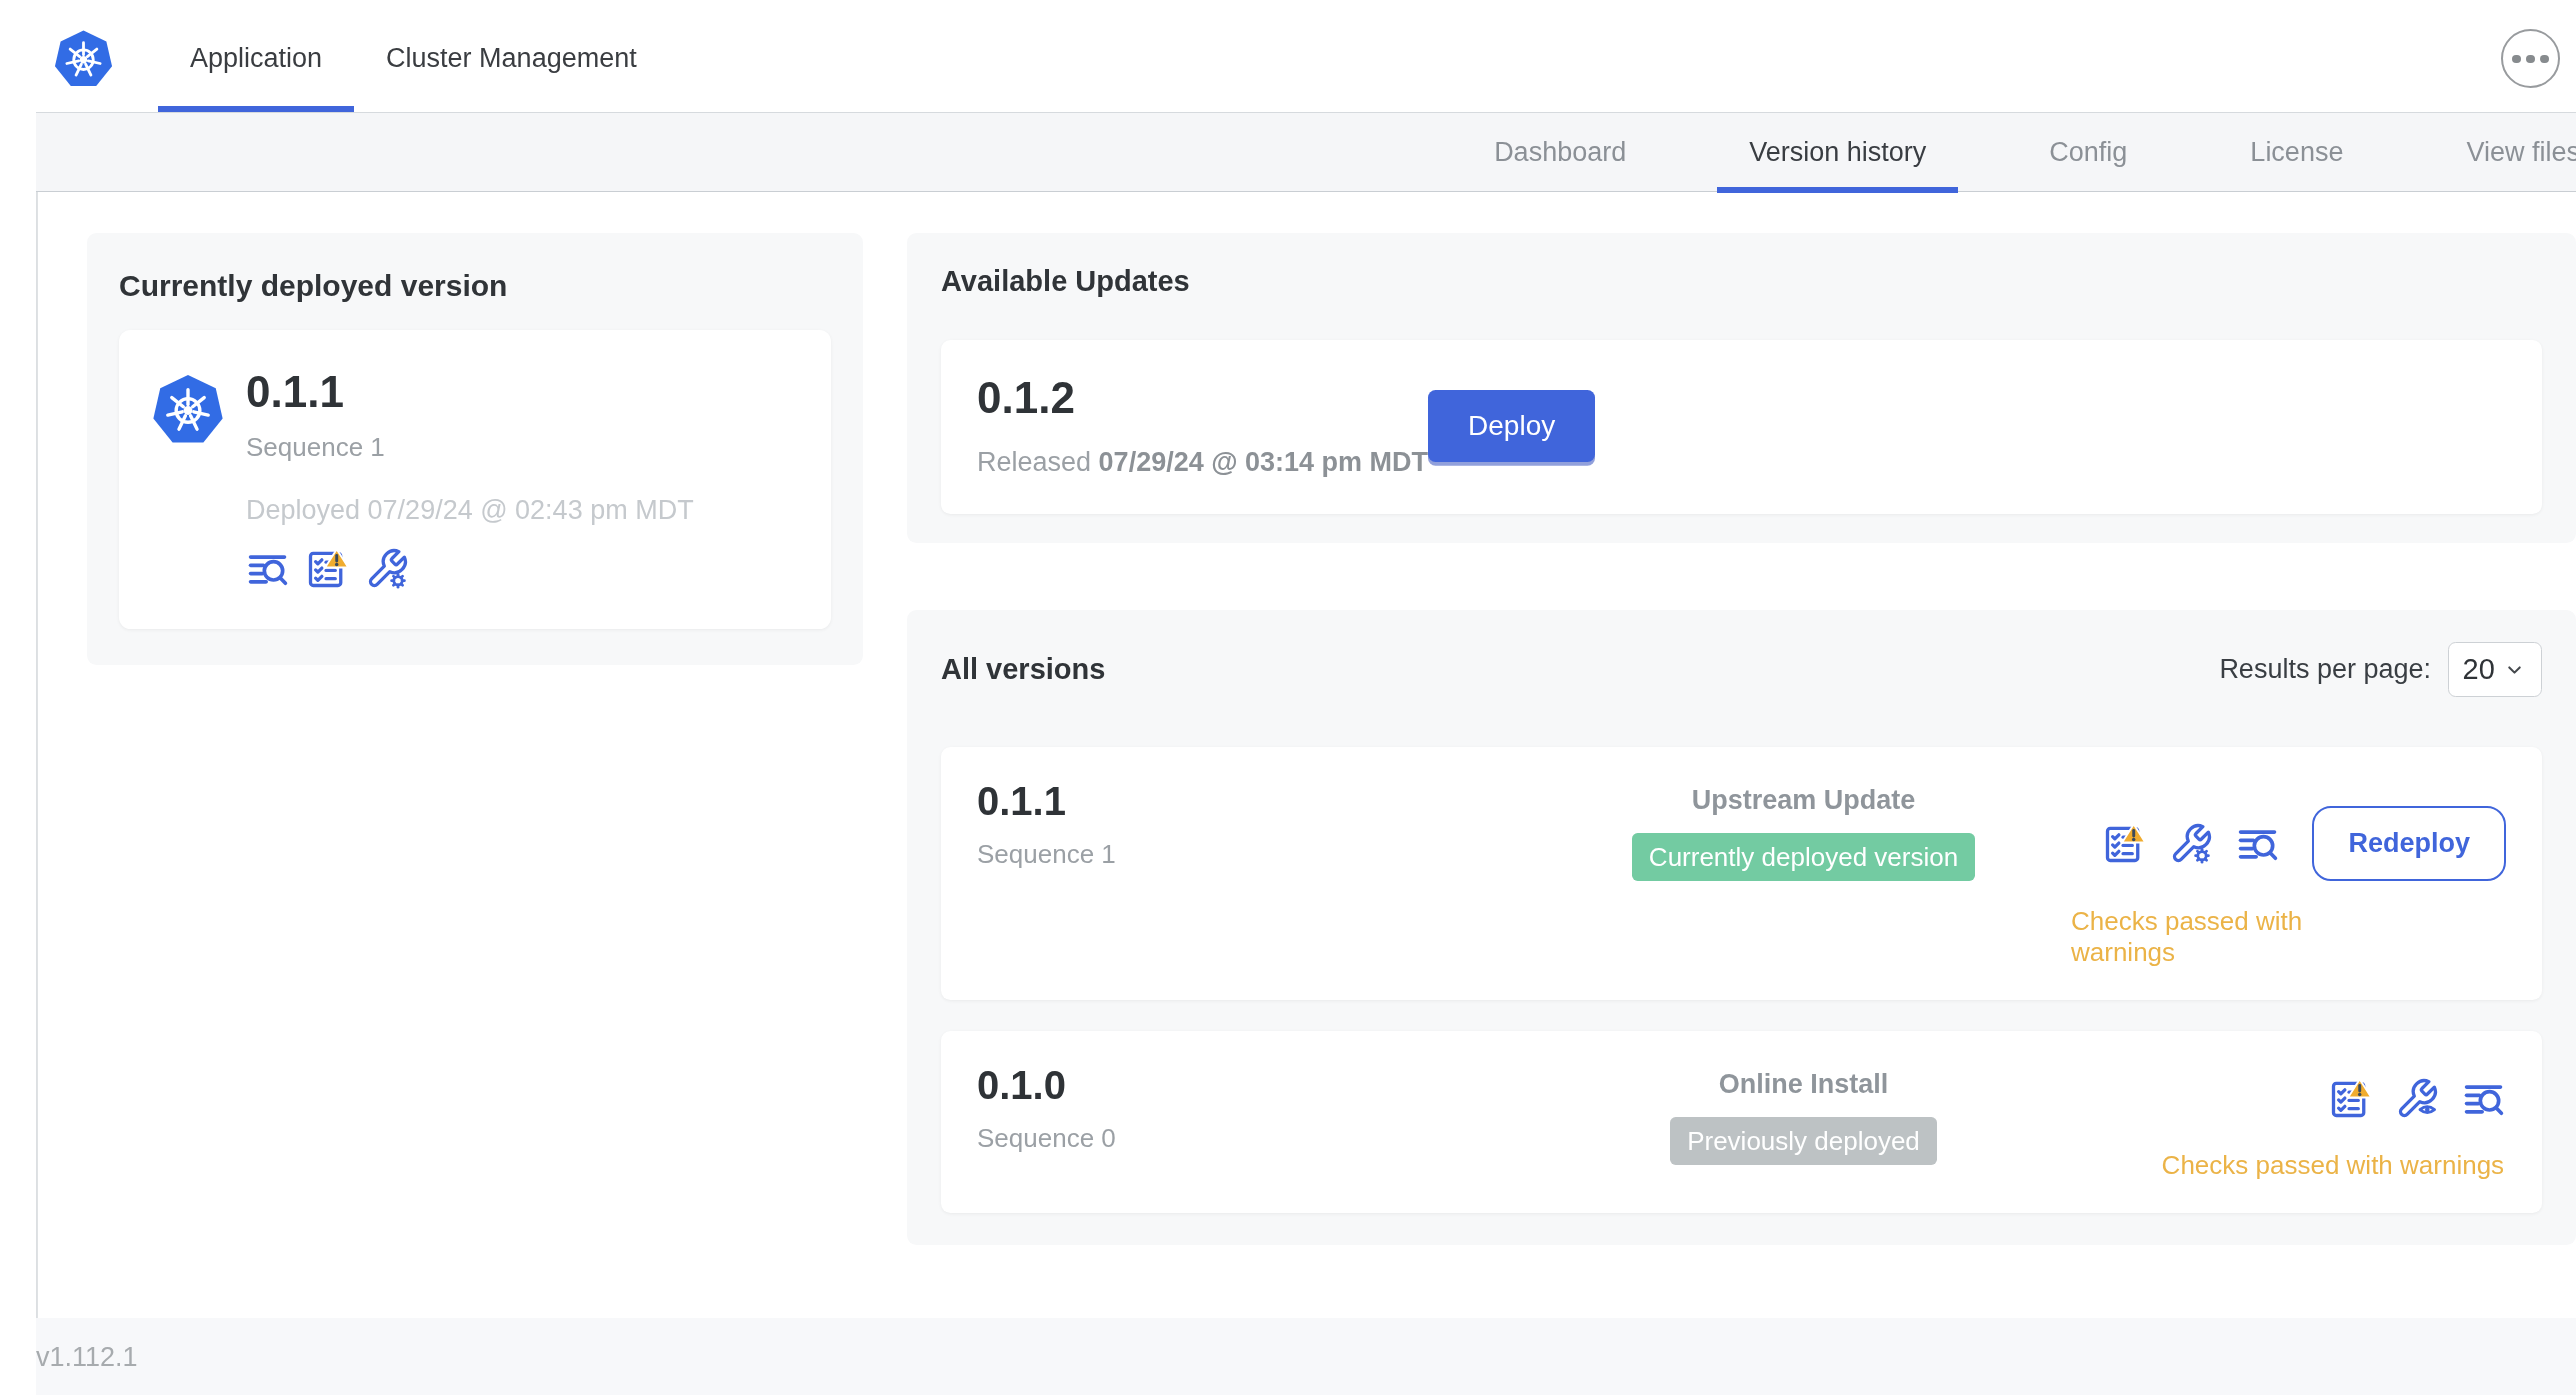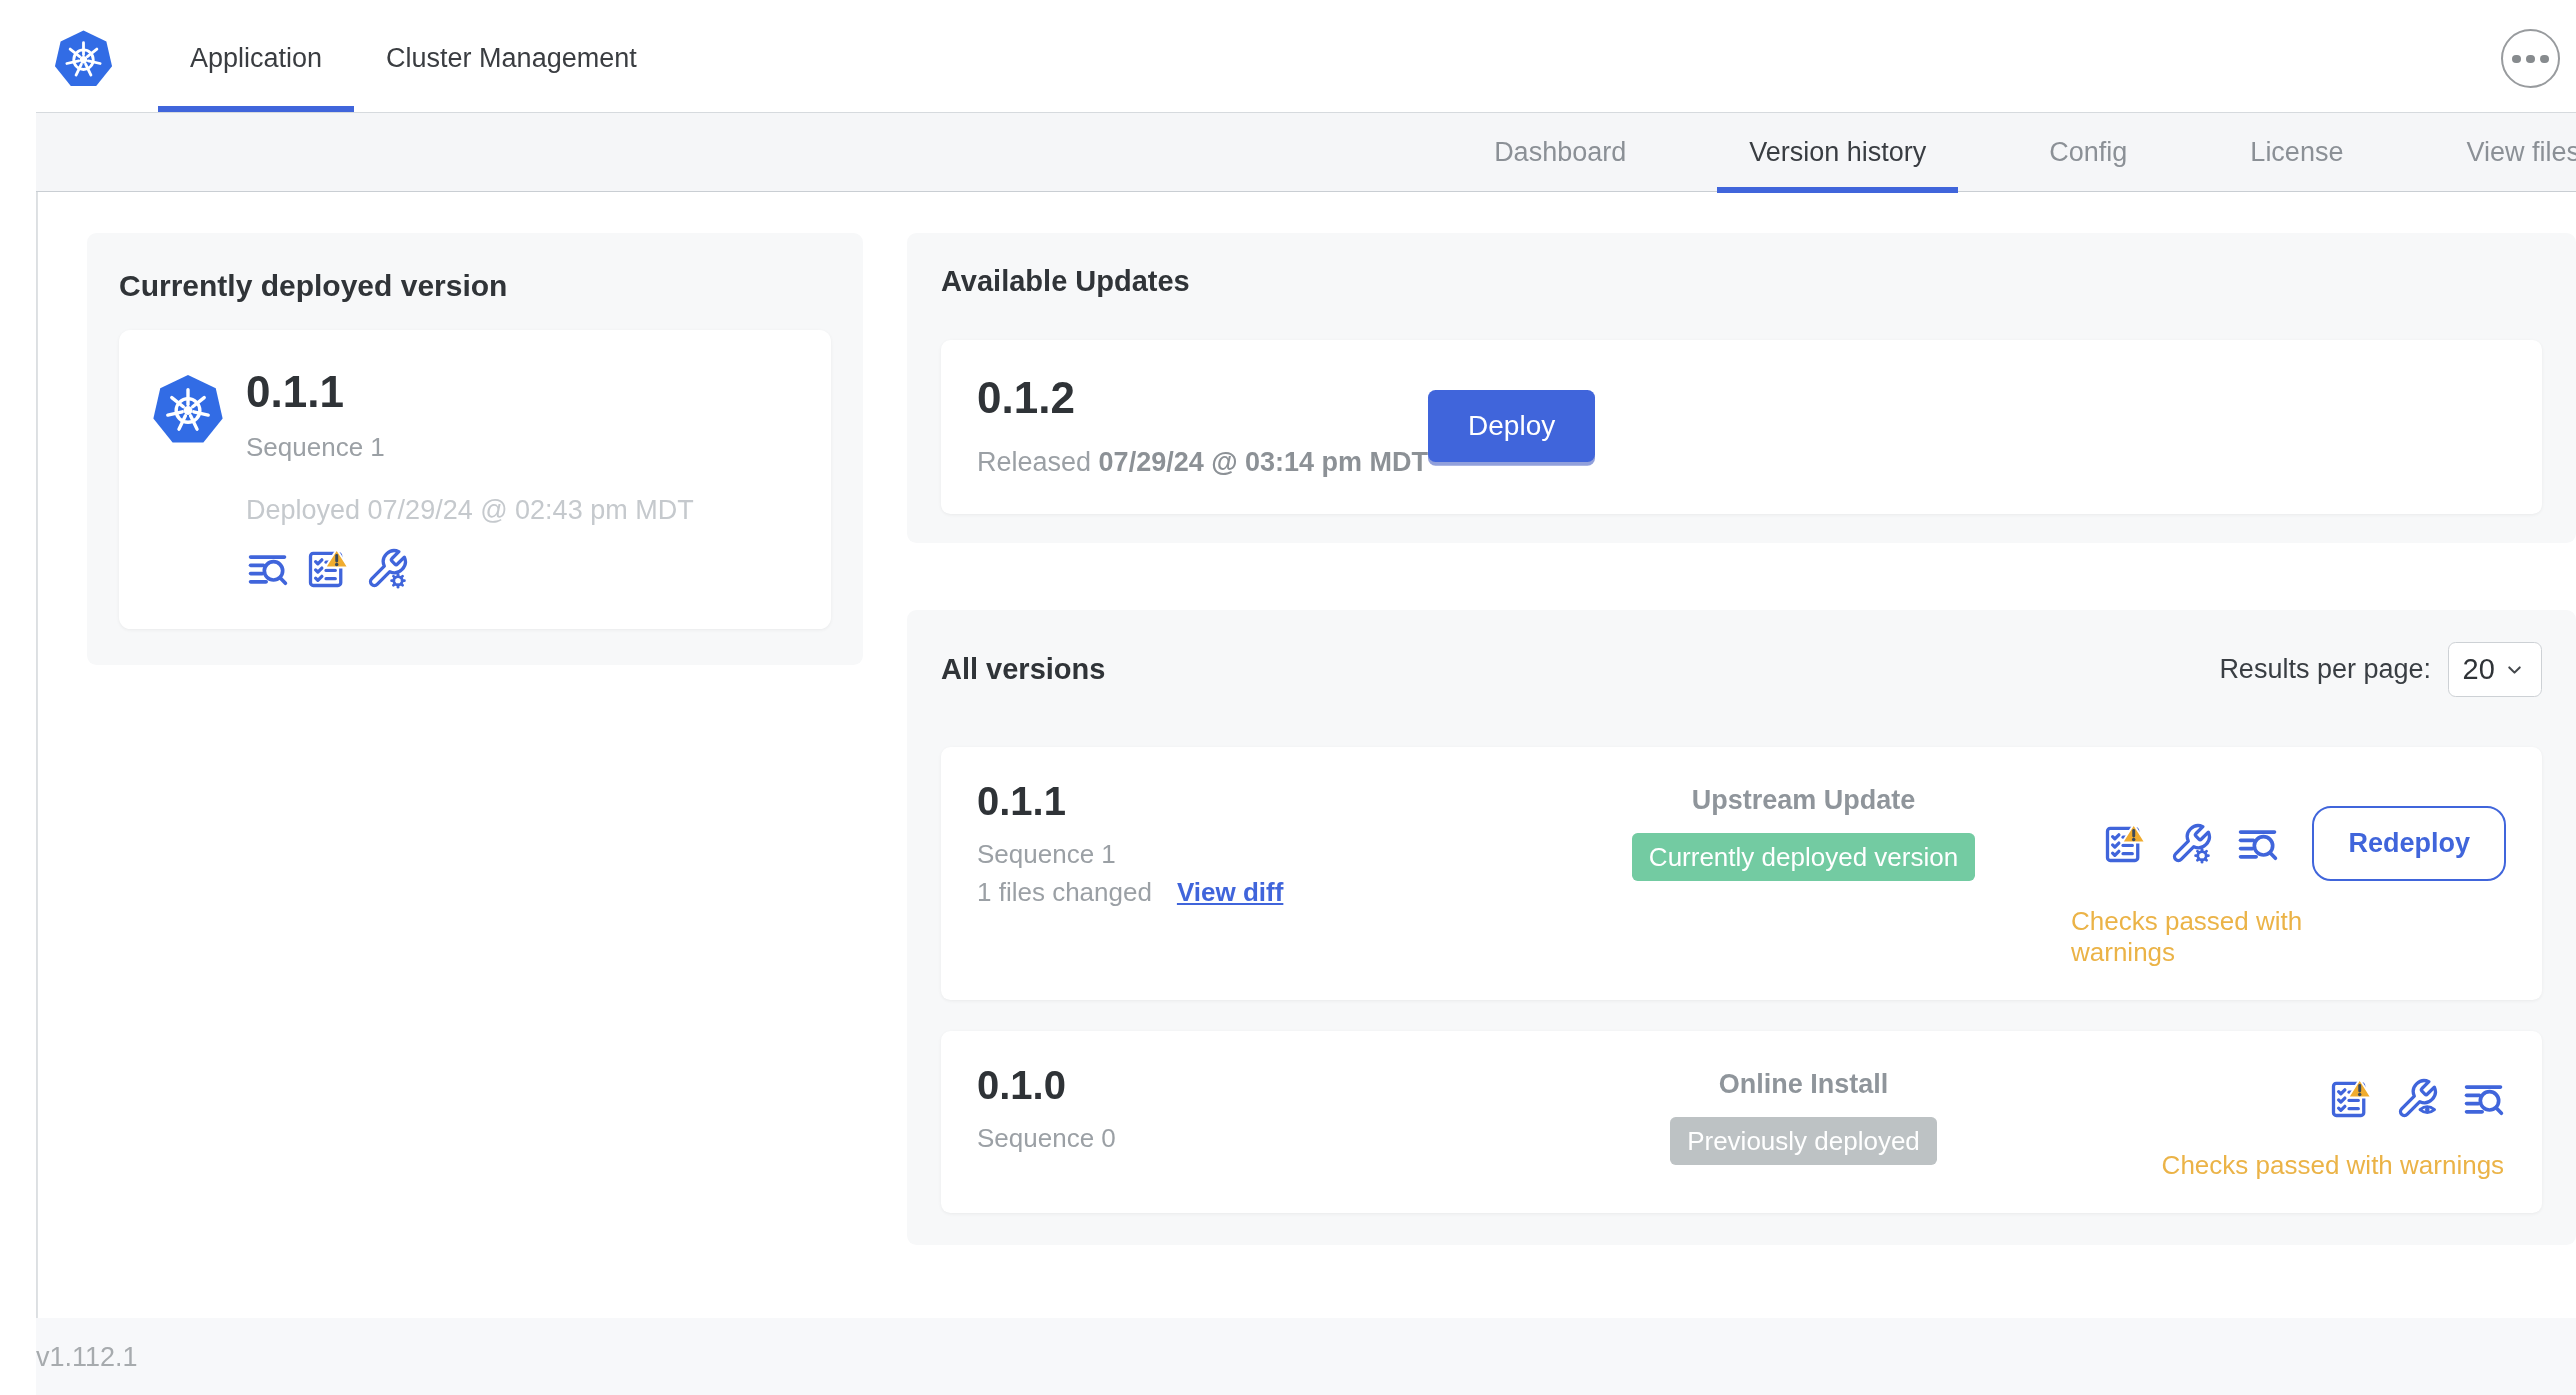--- a/index.html
+++ b/index.html
@@ -253,24 +253,20 @@
             </div>
           </div>
         </div>
 
         <div class="version-rows">
 
           <div class="version-row row1">
             <div class="col-version">
               <div class="v-num">0.1.1</div>
               <div class="seq-text">Sequence 1</div>
-              <div class="files-row">
-                <span class="files-text">1 files changed</span>
-                <span class="view-diff">View diff</span>
-              </div>
             </div>
             <div class="col-source">
               <div class="source-type">Upstream Update</div>
               <span class="badge badge-green">Currently deployed version</span>
             </div>
             <div class="col-right">
               <div class="actions-row">
                 <svg class="vicon" viewBox="0 0 24 24">
                     <use href="#def-checks"></use>
                   </svg>

